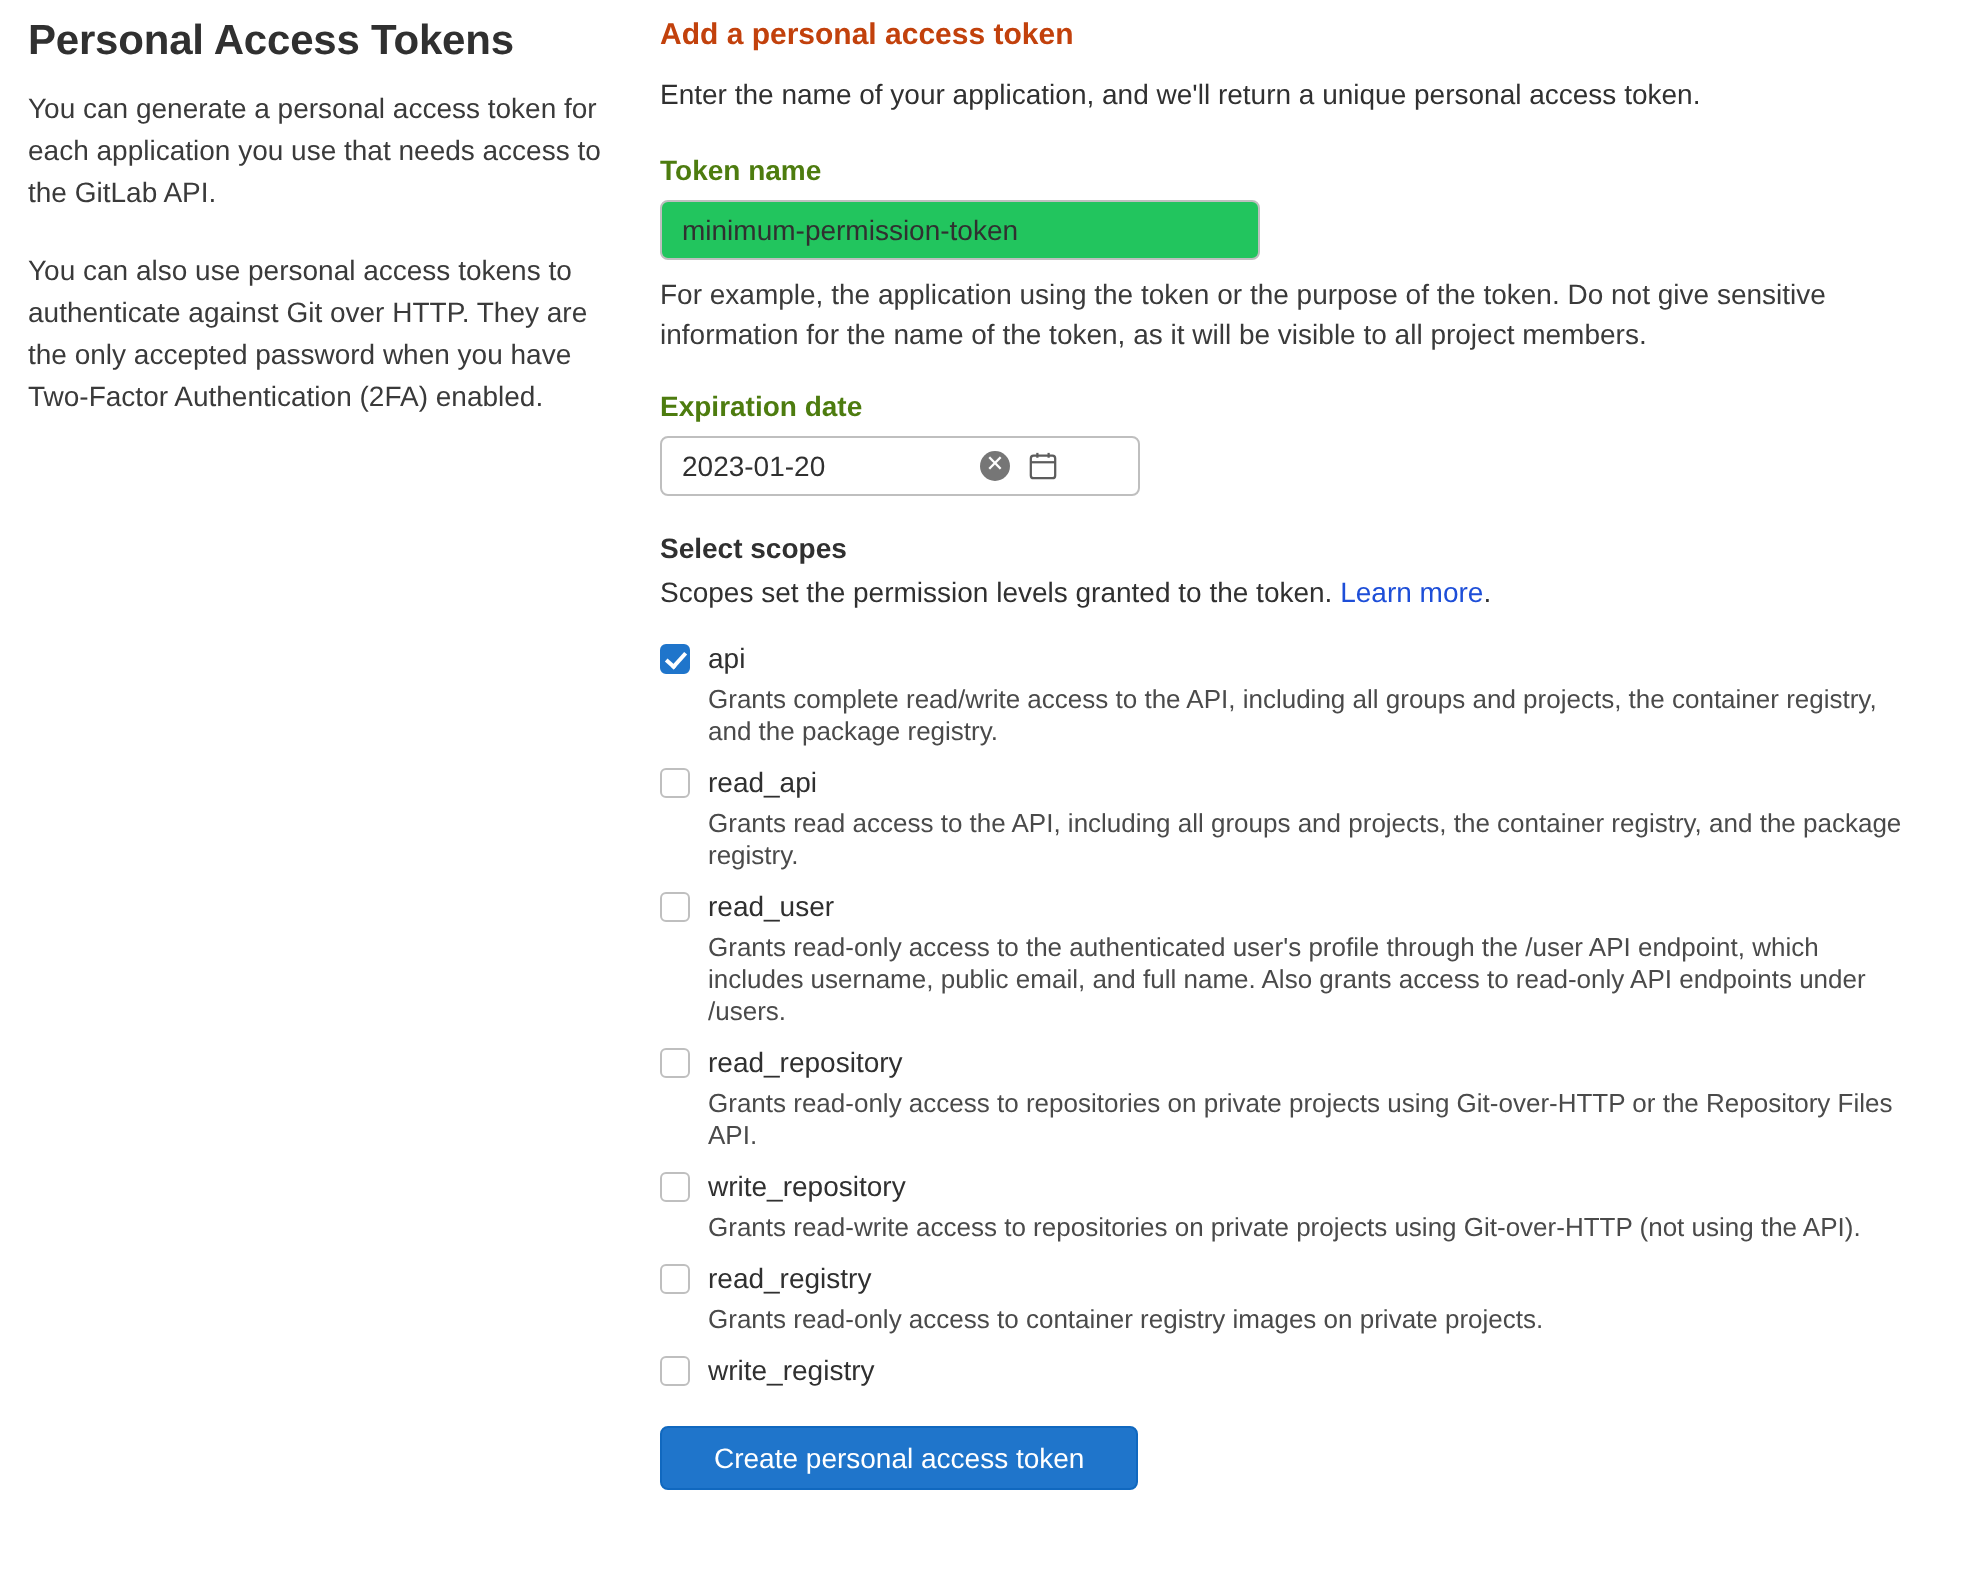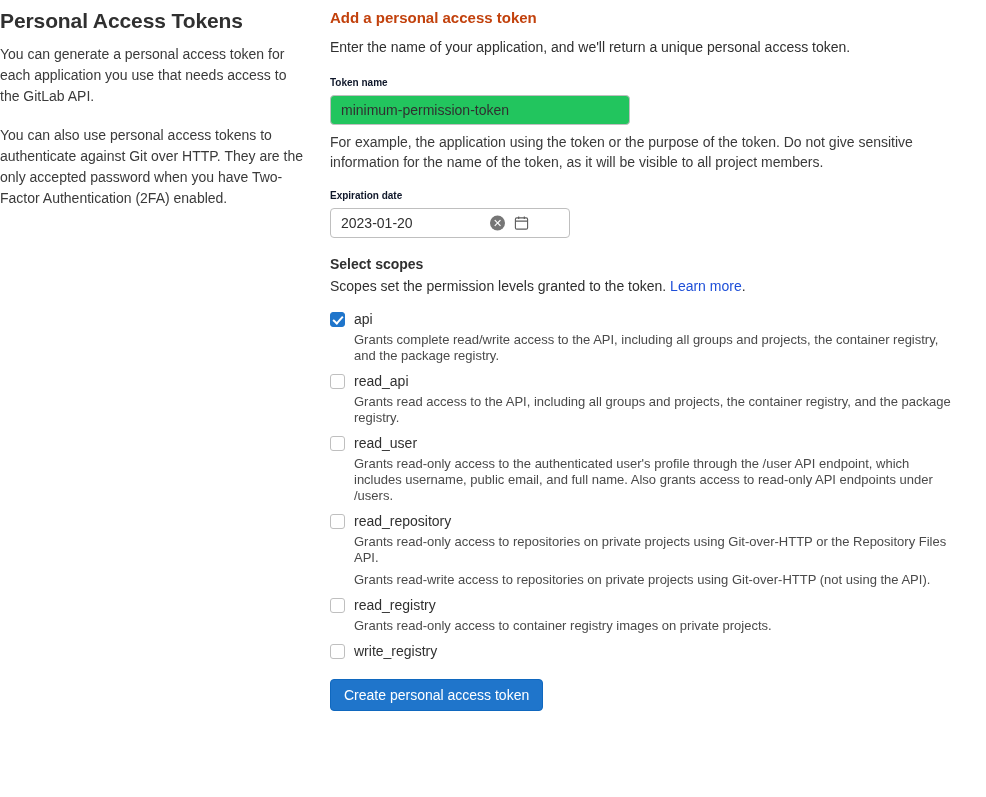--- a/index.html
+++ b/index.html
@@ -20,20 +20,21 @@
     overflow: hidden;
     padding-top: 8px;
   }
   .layout {
     display: flex;
     align-items: flex-start;
   }
   
   .side {
     width: 330px;
+    padding-left: 14px;
     padding-right: 24px;
   }
   .side h1 {
     margin: 0 0 10px 0;
     font-size: 21px;
     line-height: 26px;
     font-weight: bold;
     color: #303030;
     letter-spacing: -0.1px;
   }
@@ -56,23 +57,23 @@
     color: #c2410c;
   }
   .lead {
     margin: 0 0 20px 0;
     font-size: 14px;
     line-height: 20px;
     color: #303030;
   }
   .field-label {
     display: block;
-    font-size: 10px;
+    font-size: 14px;
     font-weight: bold;
-    color: #0f172a;
+    color: #4d7c0f;
     margin-bottom: 7px;
   }
   .text-input {
     display: block;
     width: 300px;
     height: 30px;
     padding: 4px 10px;
     font-size: 14px;
     font-family: "Liberation Sans", sans-serif;
     color: #303030;
@@ -198,21 +199,21 @@
 
   .btn-primary {
     margin-top: 16px;
     display: inline-block;
     background: #1f75cb;
     border: 1px solid #1068bf;
     color: #ffffff;
     font-size: 14px;
     font-family: "Liberation Sans", sans-serif;
     line-height: 18px;
-    padding: 6px 13px;
+    padding: 6px 26px;
     border-radius: 4px;
     cursor: pointer;
   }
 </style>
 </head>
 <body>
 
 <div class="page">
   <div class="layout">
 
@@ -281,20 +282,24 @@
 
         <div class="scope">
           <div class="scope-head">
             <span class="cb"></span>
             <span class="scope-name">read_repository</span>
           </div>
           <div class="scope-desc">Grants read-only access to repositories on private projects using Git-over-HTTP or the Repository Files API.</div>
         </div>
 
         <div class="scope">
+          <div class="scope-head">
+            <span class="cb"></span>
+            <span class="scope-name">write_repository</span>
+          </div>
           <div class="scope-desc">Grants read-write access to repositories on private projects using Git-over-HTTP (not using the API).</div>
         </div>
 
         <div class="scope">
           <div class="scope-head">
             <span class="cb"></span>
             <span class="scope-name">read_registry</span>
           </div>
           <div class="scope-desc">Grants read-only access to container registry images on private projects.</div>
         </div>

